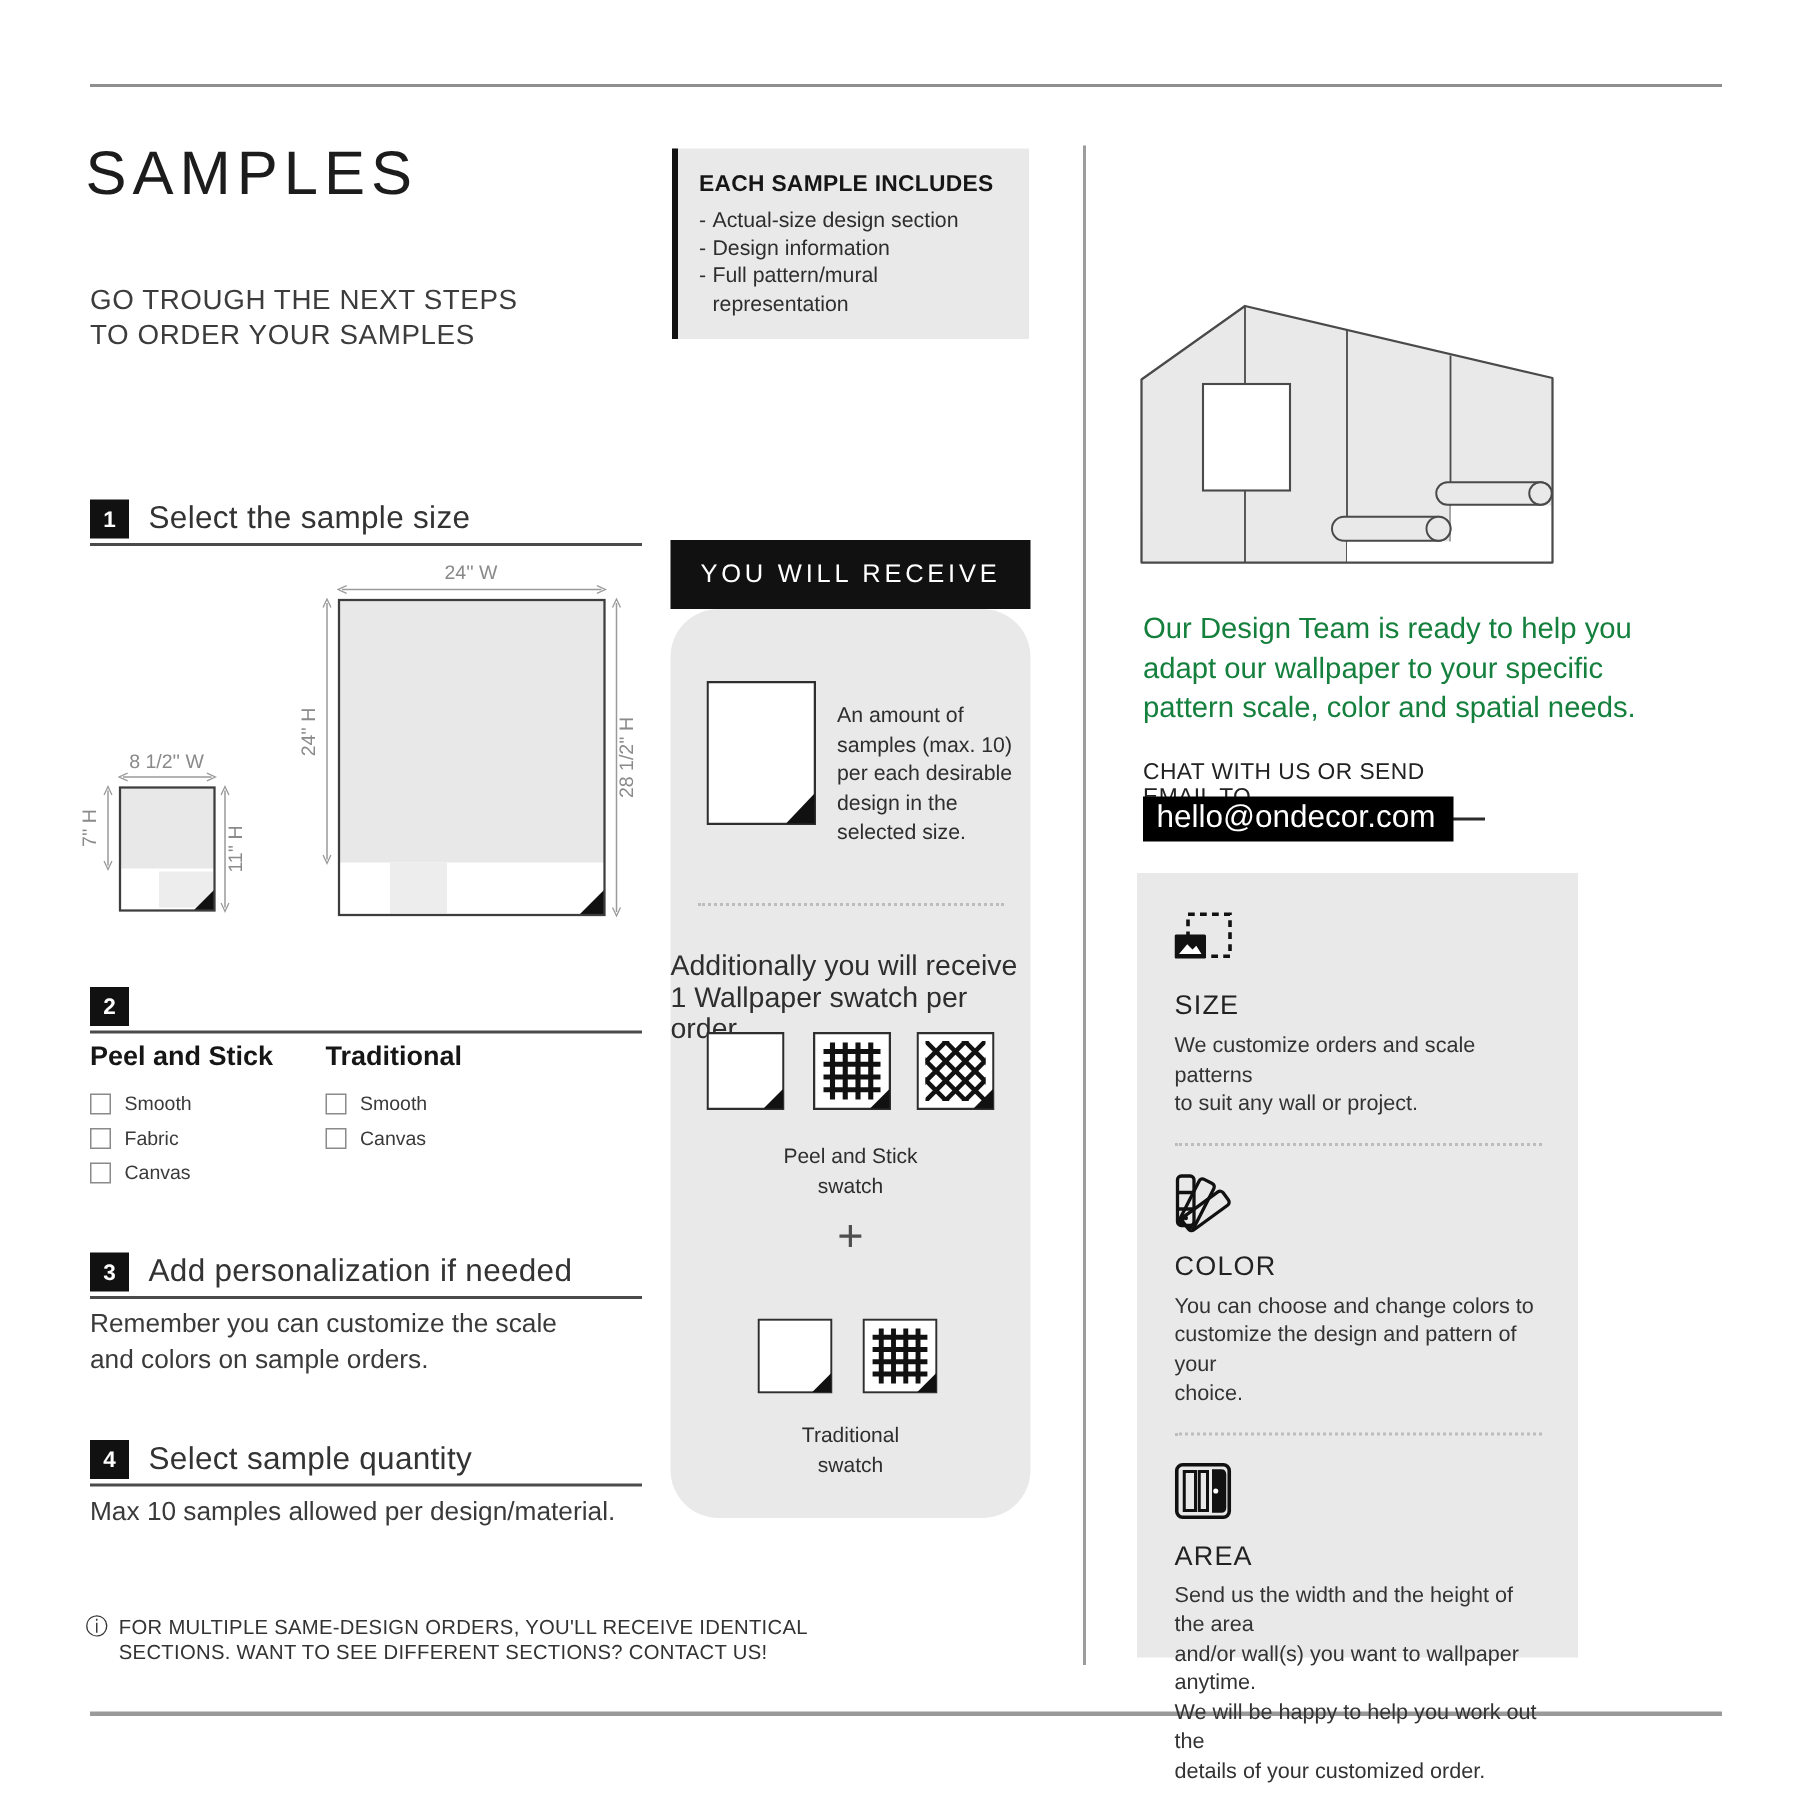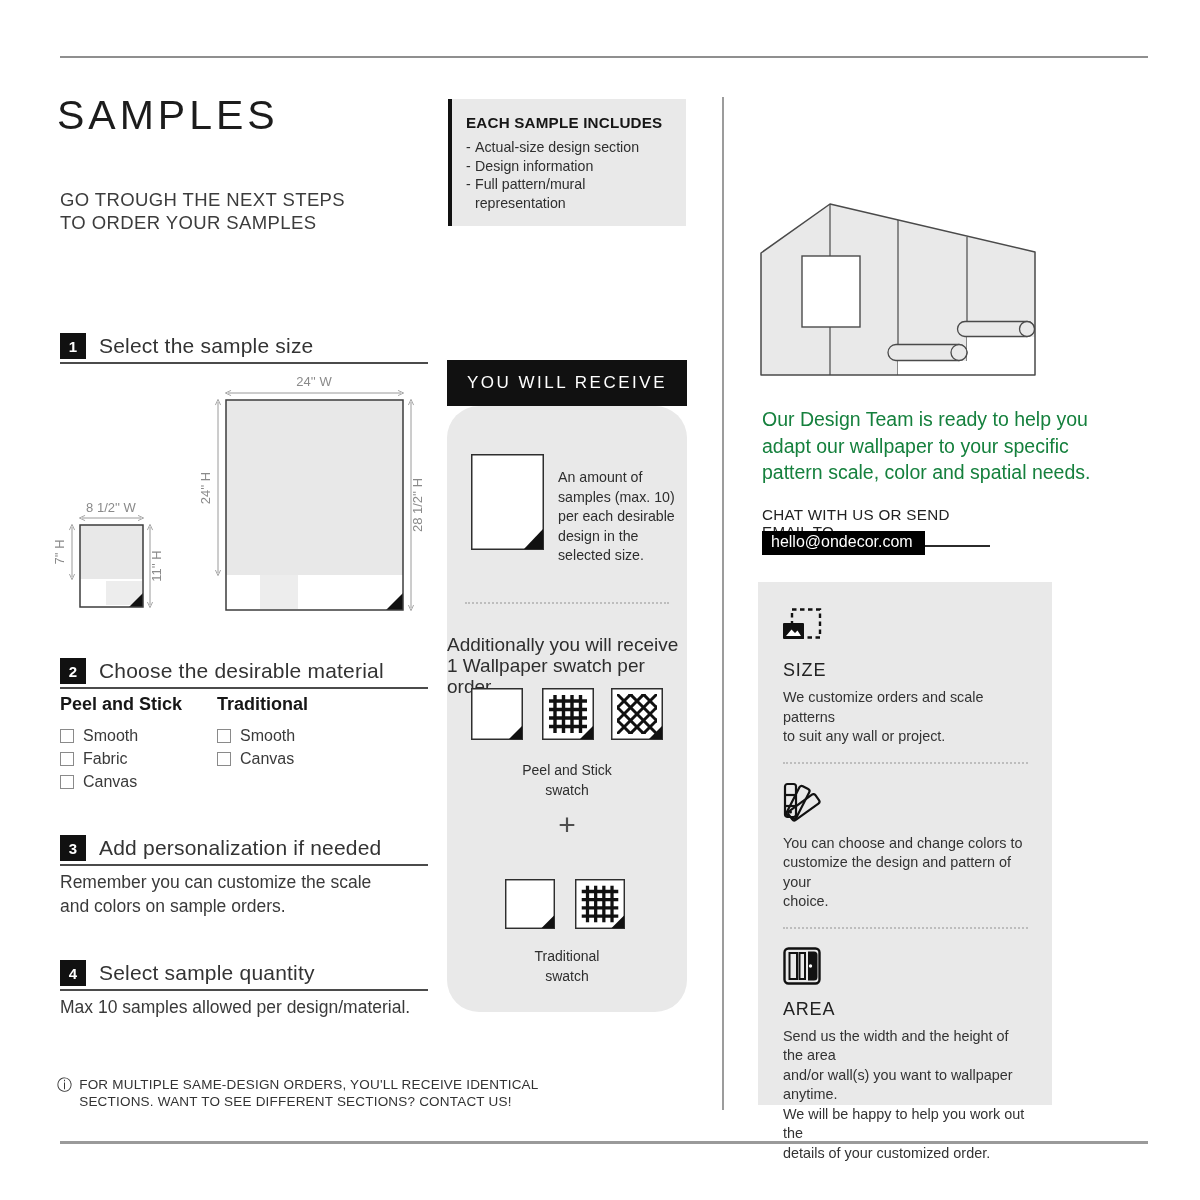--- a/index.html
+++ b/index.html
@@ -18,21 +18,21 @@
   .step{position:absolute;left:60px;width:368px;}
   .step-head{display:flex;align-items:center;gap:13px;border-bottom:2px solid #4b4b4b;padding-bottom:3px;}
   .step-num{width:26px;height:26px;background:#111;color:#fff;font-size:15px;font-weight:700;
             display:flex;align-items:center;justify-content:center;flex:0 0 26px;}
   .step-title{font-size:21px;color:#333;letter-spacing:.2px;white-space:nowrap;}
   .step-body{position:absolute;left:60px;font-size:17.5px;line-height:24px;color:#3a3a3a;}
   .diagram{position:absolute;left:50px;top:370px;}
   .mat-col{position:absolute;top:694px;}
   .mat-col1{left:60px;} .mat-col2{left:217px;}
   .mat-title{font-size:18px;font-weight:700;color:#161616;margin-bottom:9px;}
-  .mat-opt{display:flex;align-items:center;gap:9px;font-size:16px;color:#3a3a3a;height:23px;}
+  .mat-opt{display:flex;align-items:center;gap:9px;font-size:13px;color:#3a3a3a;height:23px;}
   .cbx{width:12px;height:12px;border:1.5px solid #8a8a8a;background:#fff;flex:0 0 12px;}
   .footnote{position:absolute;left:57px;top:1077px;display:flex;gap:7px;font-size:13.5px;line-height:16.5px;color:#333;letter-spacing:.2px;}
   .info-glyph{font-size:15px;line-height:16px;}
 
   
   .includes{position:absolute;left:448px;top:99px;width:238px;background:#e9e9e9;border-left:4px solid #111;
             padding:15px 10px 14px 14px;box-sizing:border-box;}
   .includes-title{font-size:15.2px;font-weight:700;color:#161616;letter-spacing:.2px;margin-bottom:7px;}
   .inc-item{font-size:14.2px;line-height:18.5px;color:#2e2e2e;padding-left:9px;position:relative;}
   .inc-item::before{content:"-";position:absolute;left:0;}
@@ -50,21 +50,21 @@
   .plus{position:absolute;top:402px;left:0;width:240px;text-align:center;font-size:30px;color:#4f4f4f;}
   .sw4{position:absolute;top:473px;left:58px;} .sw5{position:absolute;top:473px;left:128px;}
   .trad-label{position:absolute;top:540px;left:0;width:240px;text-align:center;font-size:14px;line-height:20px;color:#2e2e2e;}
 
   
   .custom-title{position:absolute;left:758px;top:92px;font-size:41px;letter-spacing:2.5px;color:#1c1c1c;white-space:nowrap;}
   .house{position:absolute;left:760px;top:196px;}
   .co-intro{position:absolute;left:762px;top:406px;font-size:19.5px;line-height:26.5px;color:#15803d;}
   .chat-label{position:absolute;left:762px;top:506px;width:228px;font-size:15.2px;color:#222;letter-spacing:.3px;
               border-bottom:2px solid #2b2b2b;padding-bottom:5px;}
-  .email{position:absolute;left:762px;top:531px;background:#000;color:#fff;font-size:16px;padding:2px 12px 4px 9px;}
+  .email{position:absolute;left:762px;top:531px;background:#000;color:#fff;font-size:21px;padding:2px 12px 4px 9px;}
   .features{position:absolute;left:758px;top:582px;width:294px;height:523px;background:#e9e9e9;
             box-sizing:border-box;padding:26px 24px 0 25px;}
   .feat-icon{margin-bottom:12px;height:40px;}
   .feat-name{font-size:18px;letter-spacing:.8px;color:#222;margin-bottom:7px;}
   .feat-text{font-size:14.4px;line-height:19.5px;color:#333;}
   .feat-div{border-top:2px dotted #bdbdbd;margin:15px 0 18px;}
 </style>
 </head>
 <body>
 
@@ -116,21 +116,20 @@
     <text x="264" y="16" text-anchor="middle" font-size="13" fill="#8a8a8a">24'' W</text>
     <line x1="168" y1="32" x2="168" y2="203" stroke="#9a9a9a" stroke-width="1" marker-start="url(#ah)" marker-end="url(#ah)"></line>
     <text transform="translate(160,118) rotate(-90)" text-anchor="middle" font-size="13" fill="#8a8a8a">24'' H</text>
     <line x1="361" y1="32" x2="361" y2="238" stroke="#9a9a9a" stroke-width="1" marker-start="url(#ah)" marker-end="url(#ah)"></line>
     <text transform="translate(372,135) rotate(-90)" text-anchor="middle" font-size="13" fill="#8a8a8a">28 1/2'' H</text>
   </svg>
 
   <div class="step" style="top:658px">
     <div class="step-head">
       <div class="step-num">2</div>
-      <div class="step-title">Choose the desirable material</div>
     </div>
   </div>
 
   <div class="mat-col mat-col1">
     <div class="mat-title">Peel and Stick</div>
     <div class="mat-opt">
       <span class="cbx"></span>
       <span>Smooth</span>
     </div>
     <div class="mat-opt">
@@ -298,20 +297,21 @@
         <g fill="none" stroke="#111" stroke-width="2.2" stroke-linejoin="round">
           <rect x="2" y="2" width="11" height="33" rx="2.5" transform="rotate(54 7.5 35)"></rect>
           <rect x="2" y="2" width="11" height="33" rx="2.5" transform="rotate(27 7.5 35)"></rect>
           <rect x="2" y="2" width="11" height="33" rx="2.5"></rect>
           <line x1="2" y1="13" x2="13" y2="13"></line>
           <line x1="2" y1="24" x2="13" y2="24"></line>
         </g>
         <circle cx="7.5" cy="30" r="1.5" fill="#111"></circle>
       </svg>
     </div>
+    <div class="feat-name">COLOR</div>
     <div class="feat-text">You can choose and change colors to<br>customize the design and pattern of your<br>choice.</div>
     <div class="feat-div dotted"></div>
 
     <div class="feat-icon">
       <svg width="40" height="38" viewBox="0 0 40 38">
         <rect x="1.5" y="1.5" width="35" height="35" rx="4" fill="none" stroke="#111" stroke-width="2.4"></rect>
         <rect x="6.5" y="6" width="7.5" height="26" fill="none" stroke="#111" stroke-width="2"></rect>
         <rect x="16.5" y="6" width="5.5" height="26" fill="none" stroke="#111" stroke-width="2"></rect>
         <path d="M25,4.5 L31,4.5 Q34.5,4.5 34.5,8 L34.5,30 Q34.5,33.5 31,33.5 L25,33.5 Z" fill="#111"></path>
         <circle cx="27.5" cy="19" r="1.7" fill="#fff"></circle>

